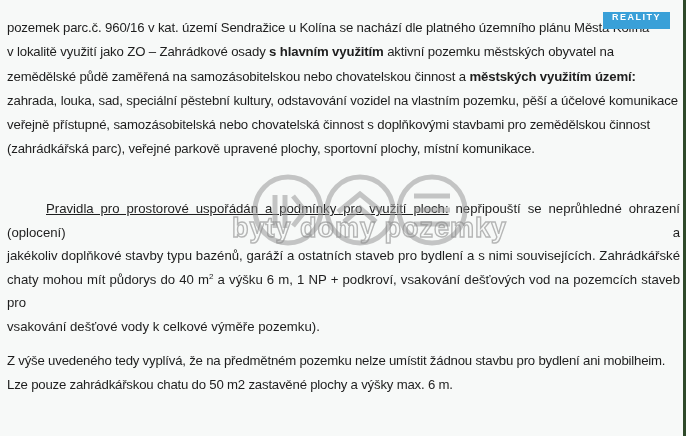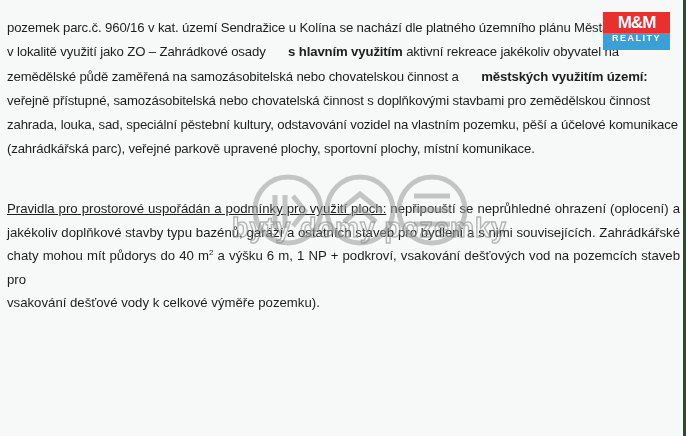--- a/index.html
+++ b/index.html
@@ -15,22 +15,22 @@
     background: #f7f9f8;
     border-right: 3px solid #2f4a2a;
   }
   .para { position: absolute; left: 7px; margin: 0; font-size: 13.2px; }
   .p1 { top: 16px; width: 660px; line-height: 24.3px; letter-spacing: -0.15px; font-stretch: condensed; }
   .p2 { top: 197px; width: 673px; line-height: 23.5px; text-align: justify; letter-spacing: 0px; }
   .p3 { top: 349px; width: 676px; line-height: 24px; letter-spacing: -0.2px; }
   .line { display: block; white-space: nowrap; }
   .p2 .line { white-space: normal; text-align: justify; text-align-last: justify; }
   .p2 .line.last { text-align-last: left; }
-  b { font-weight: bold; margin-left: 19px; }
-  u { text-decoration: underline; }
+  b { font-weight: bold; }
+  u { text-decoration: underline; margin-left: 39px; }
   .logo {
     position: absolute; left: 603px; top: 12px; width: 67px; height: 32px;
   }
   .logo-top {
     height: 21px; background: #e8302f; color: #fff;
     font: bold 17px "Liberation Sans", sans-serif; text-align: center; line-height: 21px;
     letter-spacing: -1px;
   }
   .logo-bot {
     height: 17px; background: #39a0d8; color: #fff;
@@ -48,44 +48,47 @@
     white-space: nowrap; pointer-events: none;
   }
 </style>
 </head>
 <body>
 
 <div class="page">
 
   <p class="para p1">
     <span class="line"><span>pozemek parc.č. 960/16 v kat. území Sendražice u Kolína se nachází dle platného územního plánu Města Kolína</span></span>
-    <span class="line"><span>v lokalitě využití jako ZO – Zahrádkové osady </span><b>s hlavním využitím</b><span> aktivní rekreace jakékoliv obyvatel na</span></span>
-    <span class="line"><span>zemědělské půdě zaměřená na samozásobitelská nebo chovatelskou činnost a </span><b>městských využitím území:</b></span>
+    <span class="line"><span>v lokalitě využití jako ZO – Zahrádkové osady </span><b>s hlavním využitím</b><span> aktivní pozemku městských obyvatel na</span></span>
+    <span class="line"><span>zemědělské půdě zaměřená na samozásobitelskou nebo chovatelskou činnost a </span><b>městských využitím území:</b></span>
+    <span class="line"><span>zahrada, louka, sad, speciální pěstební kultury, odstavování vozidel na vlastním pozemku, pěší a účelové komunikace</span></span>
     <span class="line"><span>veřejně přístupné, samozásobitelská nebo chovatelská činnost s doplňkovými stavbami pro zemědělskou činnost</span></span>
-    <span class="line"><span>zahrada, louka, sad, speciální pěstební kultury, odstavování vozidel na vlastním pozemku, pěší a účelové komunikace</span></span>
     <span class="line"><span>(zahrádkářská parc), veřejné parkově upravené plochy, sportovní plochy, místní komunikace.</span></span>
   </p>
 
   <p class="para p2">
     <span class="line"><u>Pravidla pro prostorové uspořádán a podmínky pro využití ploch:</u><span> nepřipouští se neprůhledné ohrazení (oplocení) a</span></span>
     <span class="line">jakékoliv doplňkové stavby typu bazénů, garáží a ostatních staveb pro bydlení a s nimi souvisejících. Zahrádkářské</span>
     <span class="line"><span>chaty mohou mít půdorys do 40 m</span><sup style="font-size:8px;line-height:0">2</sup><span> a výšku 6 m, 1 NP + podkroví, vsakování dešťových vod na pozemcích staveb pro</span></span>
     <span class="line last">vsakování dešťové vody k celkové výměře pozemku).</span>
   </p>
 
+  <p class="para p3">
+    <span class="line">Z výše uvedeného tedy vyplívá, že na předmětném pozemku nelze umístit žádnou stavbu pro bydlení ani mobilheim.</span>
+    <span class="line">Lze pouze zahrádkářskou chatu do 50 m2 zastavěné plochy a výšky max. 6 m.</span>
+  </p>
 
   <svg class="watermark" viewBox="0 0 260 100">
     <g fill="none" stroke="#9a9a9a" stroke-width="5">
       <circle cx="58" cy="40" r="33"></circle>
       <circle cx="130" cy="40" r="33"></circle>
       <circle cx="202" cy="40" r="33"></circle>
       <path d="M45 25 L45 58 M55 25 L55 58 M63 26 L75 41 L63 56"></path>
       <path d="M108 42 L130 24 L152 42 M114 52 L130 38 L146 52"></path>
       <path d="M184 26 L220 26 M184 40 L220 40 M184 54 L220 54"></path>
     </g>
   </svg>
   <div class="wm-text">byty domy pozemky</div>
 
   <div class="logo">
-    <div class="logo-top">M&amp;M</div>
     <div class="logo-bot">REALITY</div>
   </div>
 </div>
 
 </body></html>

